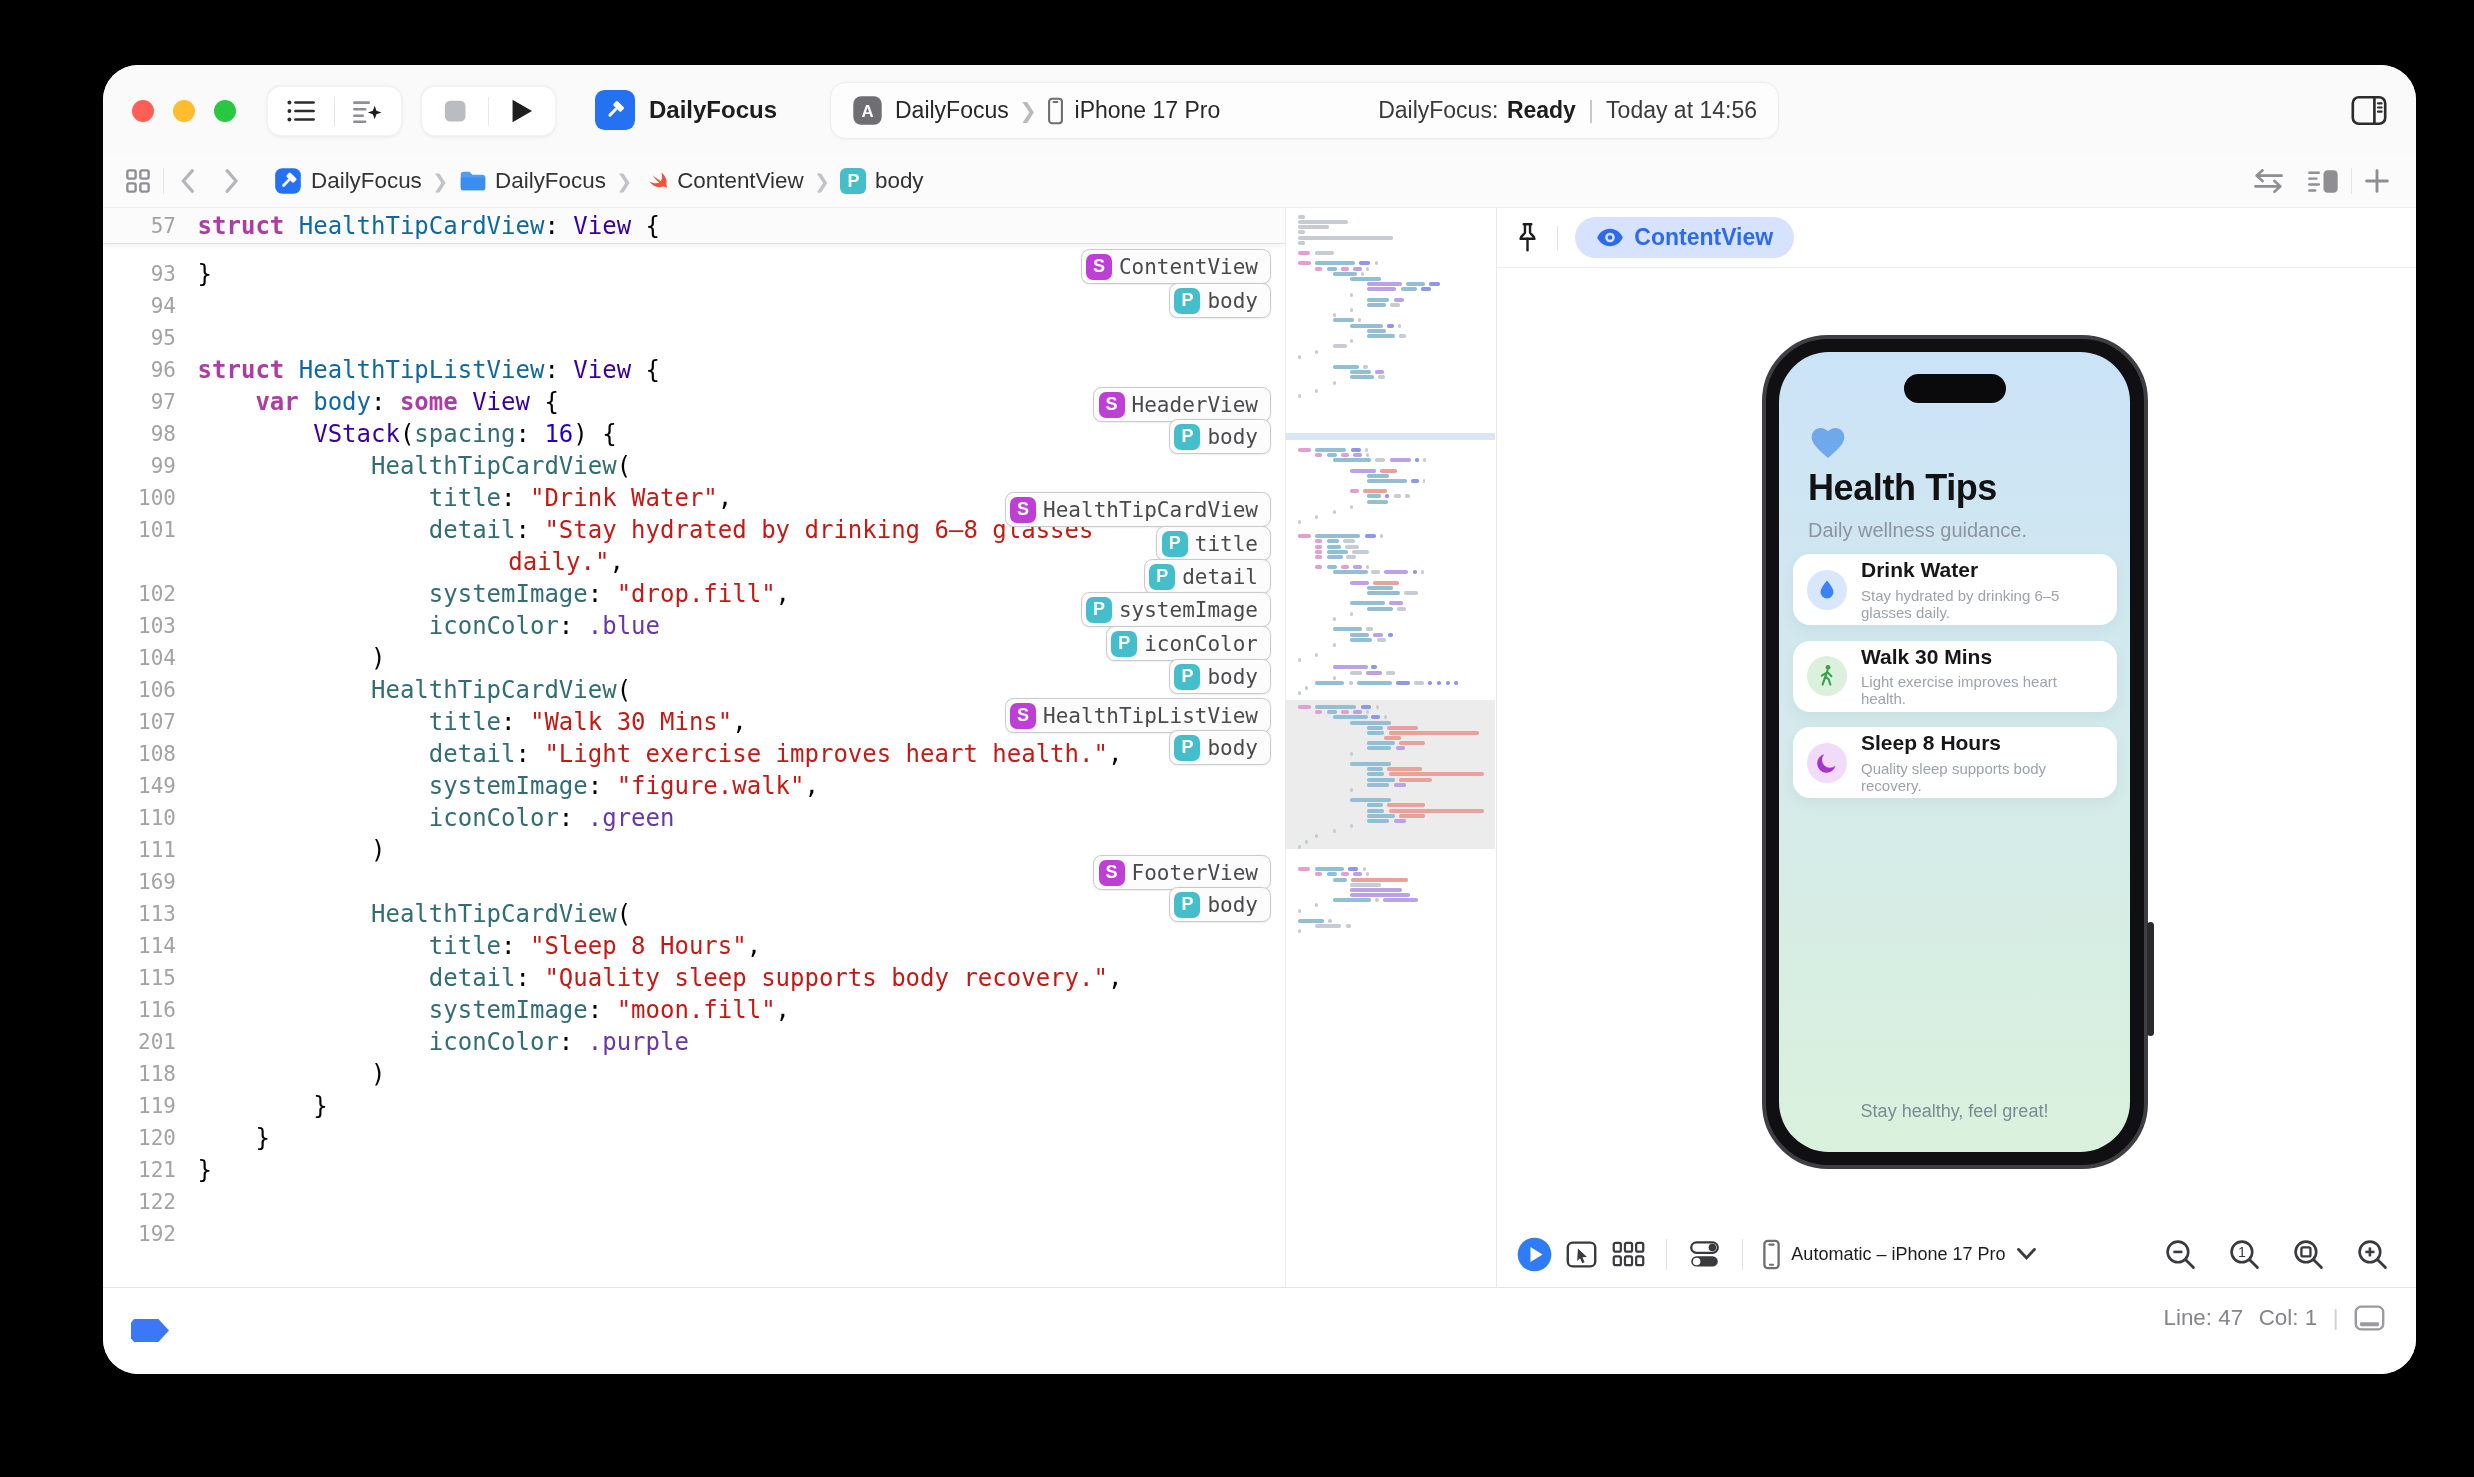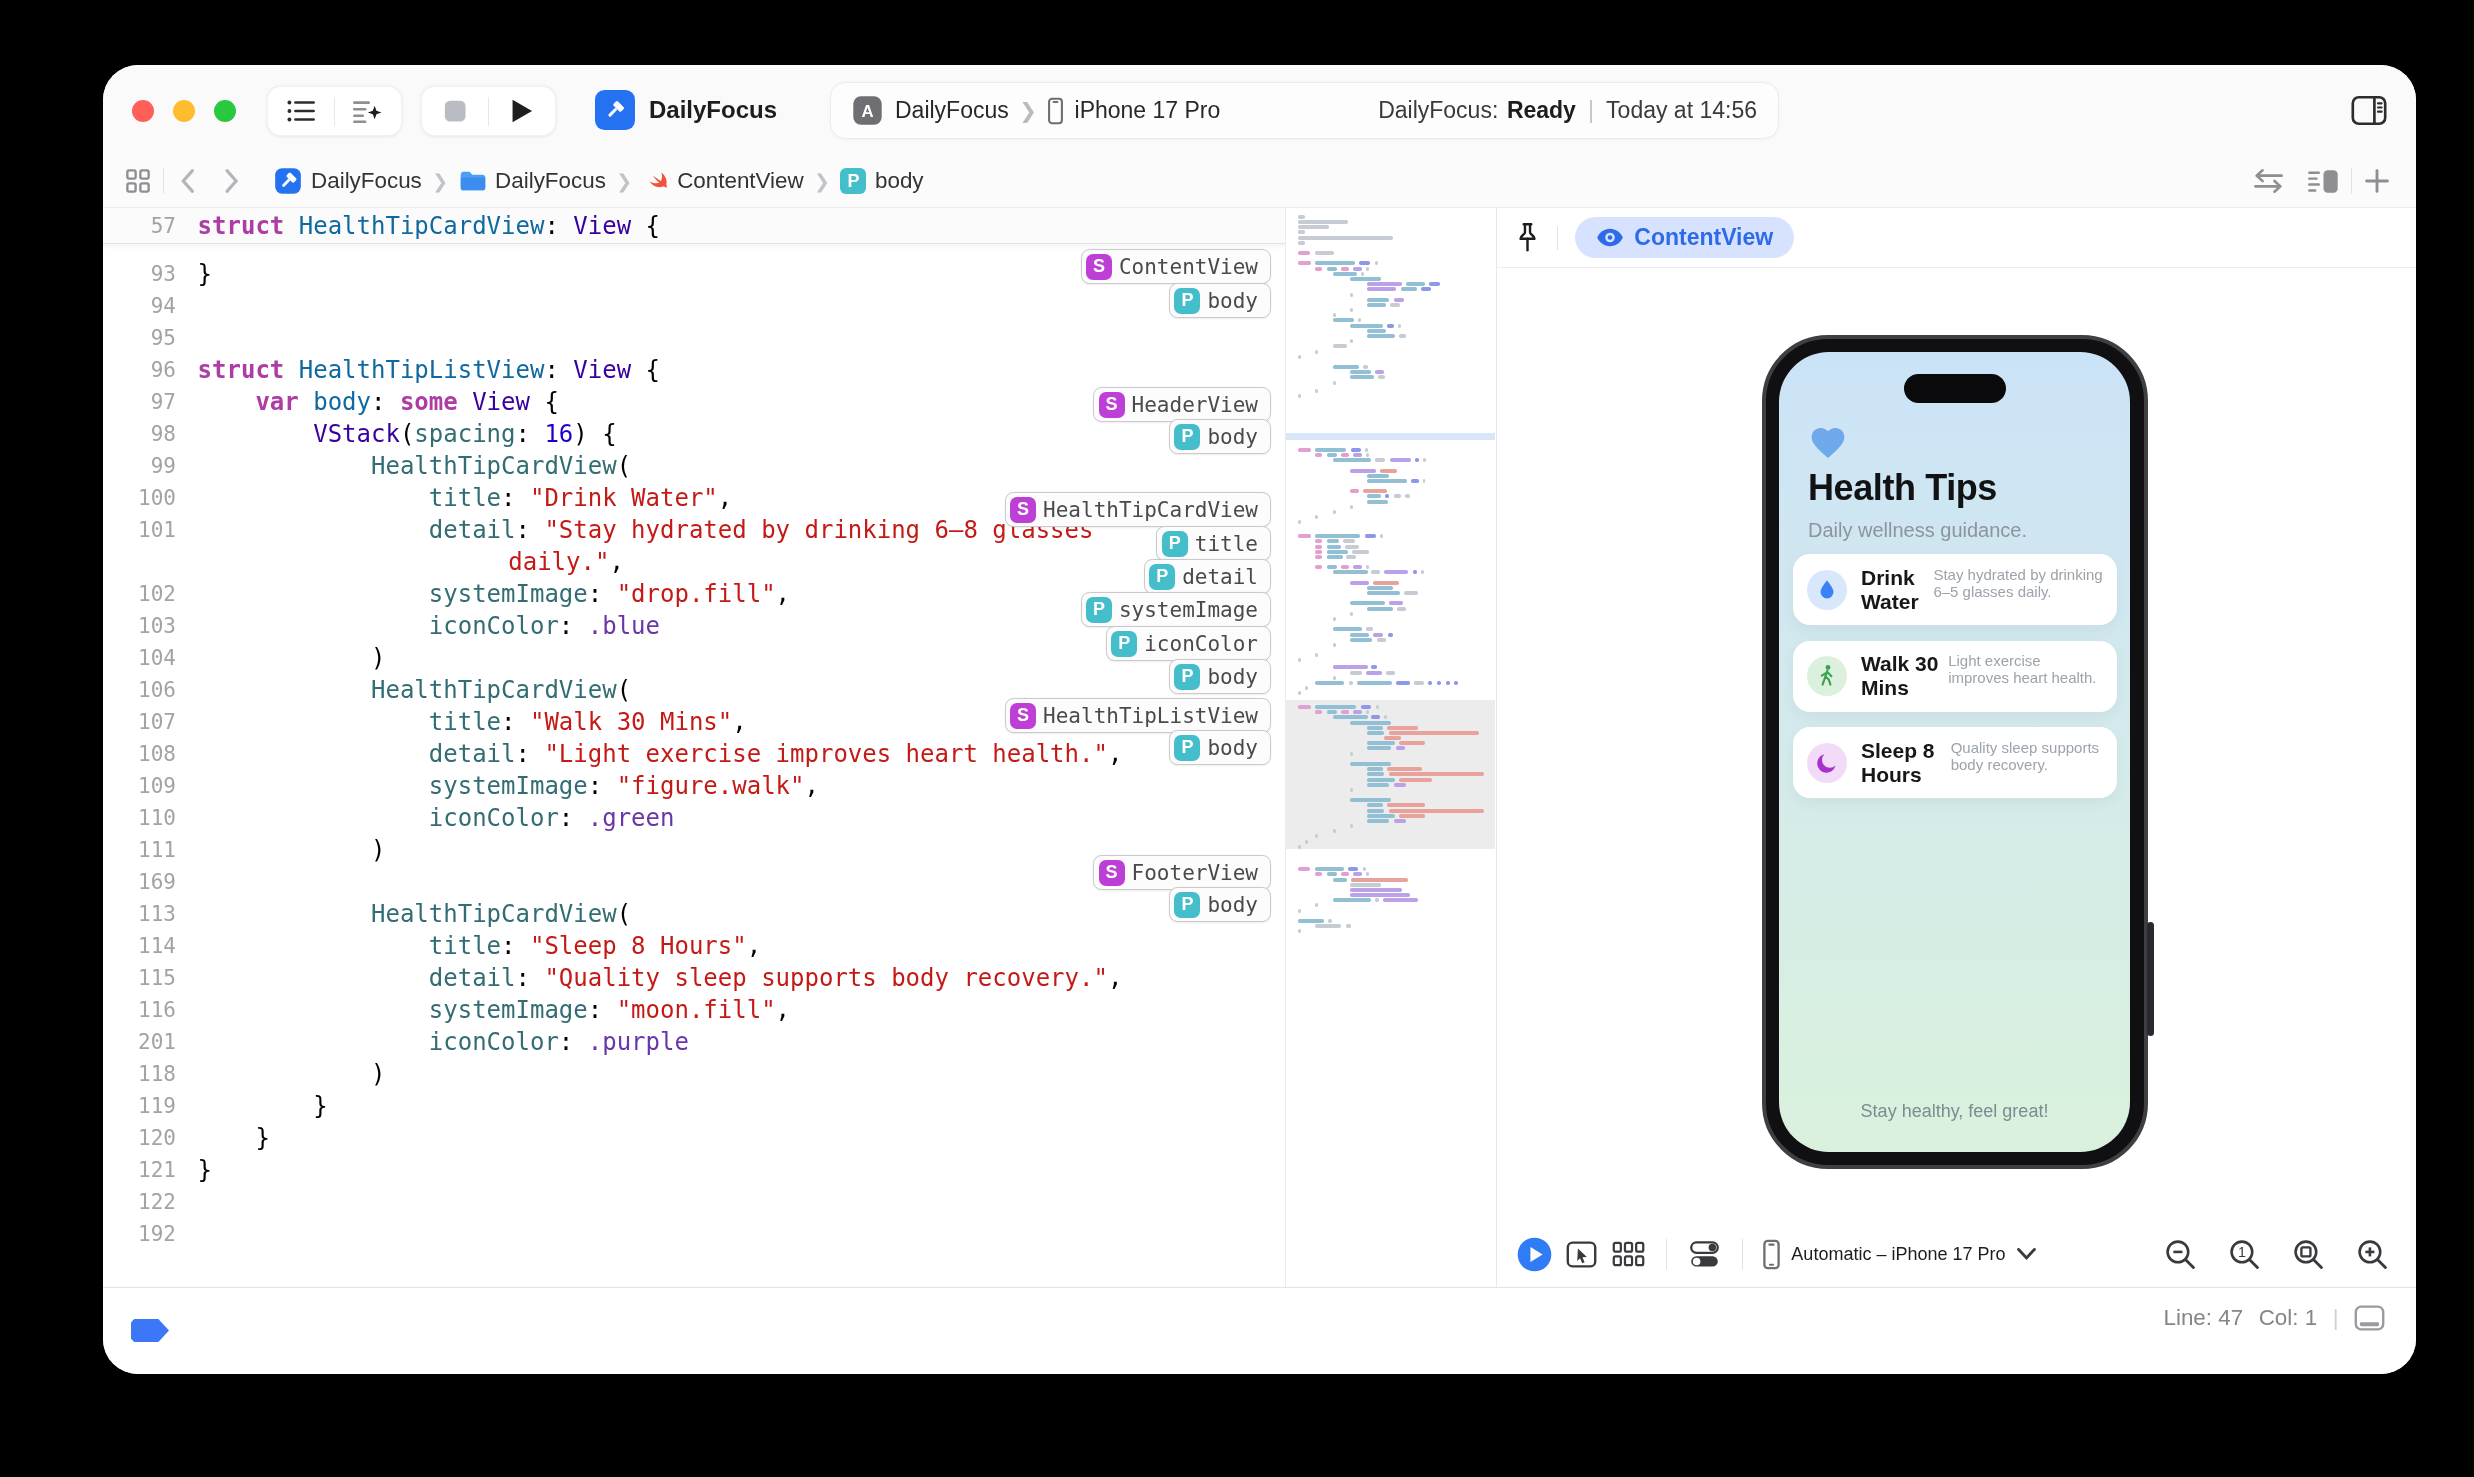--- a/index.html
+++ b/index.html
@@ -79,21 +79,21 @@
           background:linear-gradient(180deg,#cbe3f7 0%,#d5ebea 55%,#d9f1dc 100%);}
   #island{position:absolute;left:50%;transform:translateX(-50%);top:22.4px;width:102px;height:29px;
           border-radius:15.5px;background:#0a0a0c;}
   #app-header{position:absolute;left:29px;top:72px;}
   #app-title{font-size:36px;font-weight:bold;color:#121214;margin-top:7px;letter-spacing:-0.4px;}
   #app-sub{font-size:20px;color:#8d949c;margin-top:10.4px;}
   #cards{position:absolute;left:14px;top:202px;width:324px;display:flex;flex-direction:column;gap:15.5px;}
   .card{height:71px;background:#fff;border-radius:17px;display:flex;align-items:center;padding:0 14px;
         box-shadow:0 5.2px 14px rgba(30,60,70,.06);}
   .card-ic{width:40px;height:40px;border-radius:50%;display:flex;align-items:center;justify-content:center;flex:0 0 40px;}
-  .card-tx{margin-left:14px;display:flex;flex-direction:row;gap:4.3px;}
+  .card-tx{margin-left:14px;display:flex;flex-direction:column;gap:4.3px;}
   .card-title{font-size:21px;font-weight:bold;color:#17171a;}
   .card-detail{font-size:15px;color:#9ca3ab;}
   #app-footer{position:absolute;left:0;top:749px;width:100%;text-align:center;font-size:18px;color:#7d8b93;}
   
   #pv-toolbar{position:absolute;left:0;bottom:0;width:100%;height:66px;display:flex;align-items:center;padding-left:14px;}
   .pv-sep{width:0.9px;height:31px;background:#e2e2e5;margin:0 14px;}
   #pv-device{display:flex;align-items:center;gap:10.4px;margin-left:5.2px;}
   #pv-device span{font-size:18px;color:#1d1d1f;}
   #pv-zooms{margin-left:auto;display:flex;align-items:center;gap:17px;padding-right:21px;}
   .icbtn{display:flex;align-items:center;justify-content:center;width:47px;height:47px;}
@@ -306,21 +306,21 @@
             <div class="crow"><span class="ln">99</span><span class="ctext" style="padding-left:calc(21.6px + 12.00ch)"><span class="tk-i">HealthTipCardView</span><span class="tk-p">(</span></span></div>
             <div class="crow"><span class="ln">100</span><span class="ctext" style="padding-left:calc(21.6px + 16.00ch)"><span class="tk-i">title</span><span class="tk-p">: </span><span class="tk-s">"Drink Water"</span><span class="tk-p">,</span></span></div>
             <div class="crow"><span class="ln">101</span><span class="ctext" style="padding-left:calc(21.6px + 16.00ch)"><span class="tk-i">detail</span><span class="tk-p">: </span><span class="tk-s">"Stay hydrated by drinking 6–8 glasses</span></span></div>
             <div class="crow"><span class="ln"></span><span class="ctext" style="padding-left:calc(21.6px + 21.50ch)"><span class="tk-s">daily."</span><span class="tk-p">,</span></span></div>
             <div class="crow"><span class="ln">102</span><span class="ctext" style="padding-left:calc(21.6px + 16.00ch)"><span class="tk-i">systemImage</span><span class="tk-p">: </span><span class="tk-s">"drop.fill"</span><span class="tk-p">,</span></span></div>
             <div class="crow"><span class="ln">103</span><span class="ctext" style="padding-left:calc(21.6px + 16.00ch)"><span class="tk-i">iconColor</span><span class="tk-p">: </span><span class="tk-m">.blue</span></span></div>
             <div class="crow"><span class="ln">104</span><span class="ctext" style="padding-left:calc(21.6px + 12.00ch)"><span class="tk-p">)</span></span></div>
             <div class="crow"><span class="ln">106</span><span class="ctext" style="padding-left:calc(21.6px + 12.00ch)"><span class="tk-i">HealthTipCardView</span><span class="tk-p">(</span></span></div>
             <div class="crow"><span class="ln">107</span><span class="ctext" style="padding-left:calc(21.6px + 16.00ch)"><span class="tk-i">title</span><span class="tk-p">: </span><span class="tk-s">"Walk 30 Mins"</span><span class="tk-p">,</span></span></div>
             <div class="crow"><span class="ln">108</span><span class="ctext" style="padding-left:calc(21.6px + 16.00ch)"><span class="tk-i">detail</span><span class="tk-p">: </span><span class="tk-s">"Light exercise improves heart health."</span><span class="tk-p">,</span></span></div>
-            <div class="crow"><span class="ln">109</span><span class="ctext" style="padding-left:calc(21.6px + 16.00ch)"><span class="tk-i">systemImage</span><span class="tk-p">: </span><span class="tk-s">"figure.walk"</span><span class="tk-p">,</span></span></div>
+            <div class="crow"><span class="ln">149</span><span class="ctext" style="padding-left:calc(21.6px + 16.00ch)"><span class="tk-i">systemImage</span><span class="tk-p">: </span><span class="tk-s">"figure.walk"</span><span class="tk-p">,</span></span></div>
             <div class="crow"><span class="ln">110</span><span class="ctext" style="padding-left:calc(21.6px + 16.00ch)"><span class="tk-i">iconColor</span><span class="tk-p">: </span><span class="tk-m">.green</span></span></div>
             <div class="crow"><span class="ln">111</span><span class="ctext" style="padding-left:calc(21.6px + 12.00ch)"><span class="tk-p">)</span></span></div>
             <div class="crow"><span class="ln">169</span><span class="ctext" style="padding-left:calc(21.6px + 0.00ch)"></span></div>
             <div class="crow"><span class="ln">113</span><span class="ctext" style="padding-left:calc(21.6px + 12.00ch)"><span class="tk-i">HealthTipCardView</span><span class="tk-p">(</span></span></div>
             <div class="crow"><span class="ln">114</span><span class="ctext" style="padding-left:calc(21.6px + 16.00ch)"><span class="tk-i">title</span><span class="tk-p">: </span><span class="tk-s">"Sleep 8 Hours"</span><span class="tk-p">,</span></span></div>
             <div class="crow"><span class="ln">115</span><span class="ctext" style="padding-left:calc(21.6px + 16.00ch)"><span class="tk-i">detail</span><span class="tk-p">: </span><span class="tk-s">"Quality sleep supports body recovery."</span><span class="tk-p">,</span></span></div>
             <div class="crow"><span class="ln">116</span><span class="ctext" style="padding-left:calc(21.6px + 16.00ch)"><span class="tk-i">systemImage</span><span class="tk-p">: </span><span class="tk-s">"moon.fill"</span><span class="tk-p">,</span></span></div>
             <div class="crow"><span class="ln">201</span><span class="ctext" style="padding-left:calc(21.6px + 16.00ch)"><span class="tk-i">iconColor</span><span class="tk-p">: </span><span class="tk-m">.purple</span></span></div>
             <div class="crow"><span class="ln">118</span><span class="ctext" style="padding-left:calc(21.6px + 12.00ch)"><span class="tk-p">)</span></span></div>
             <div class="crow"><span class="ln">119</span><span class="ctext" style="padding-left:calc(21.6px + 8.00ch)"><span class="tk-p">}</span></span></div>

